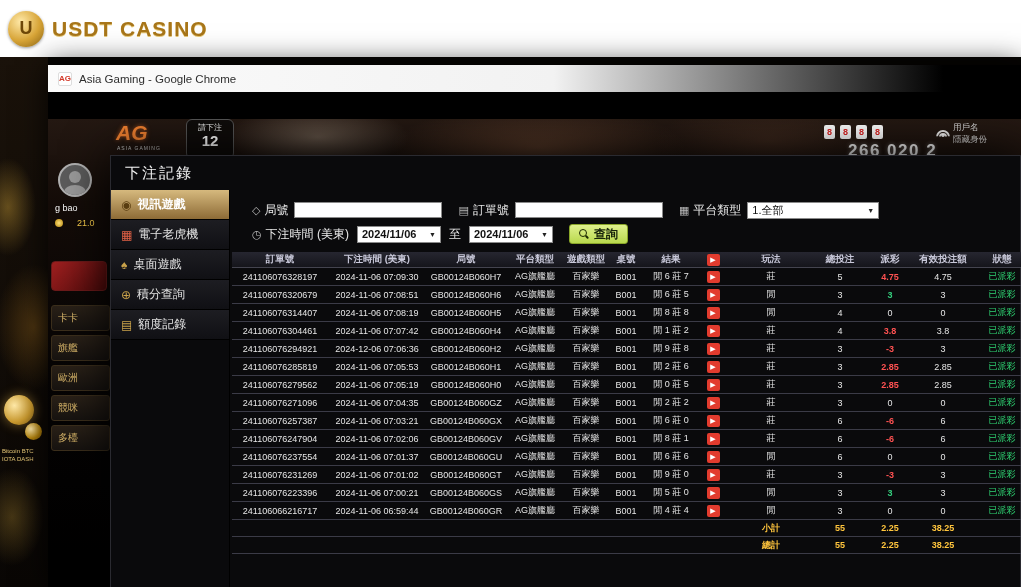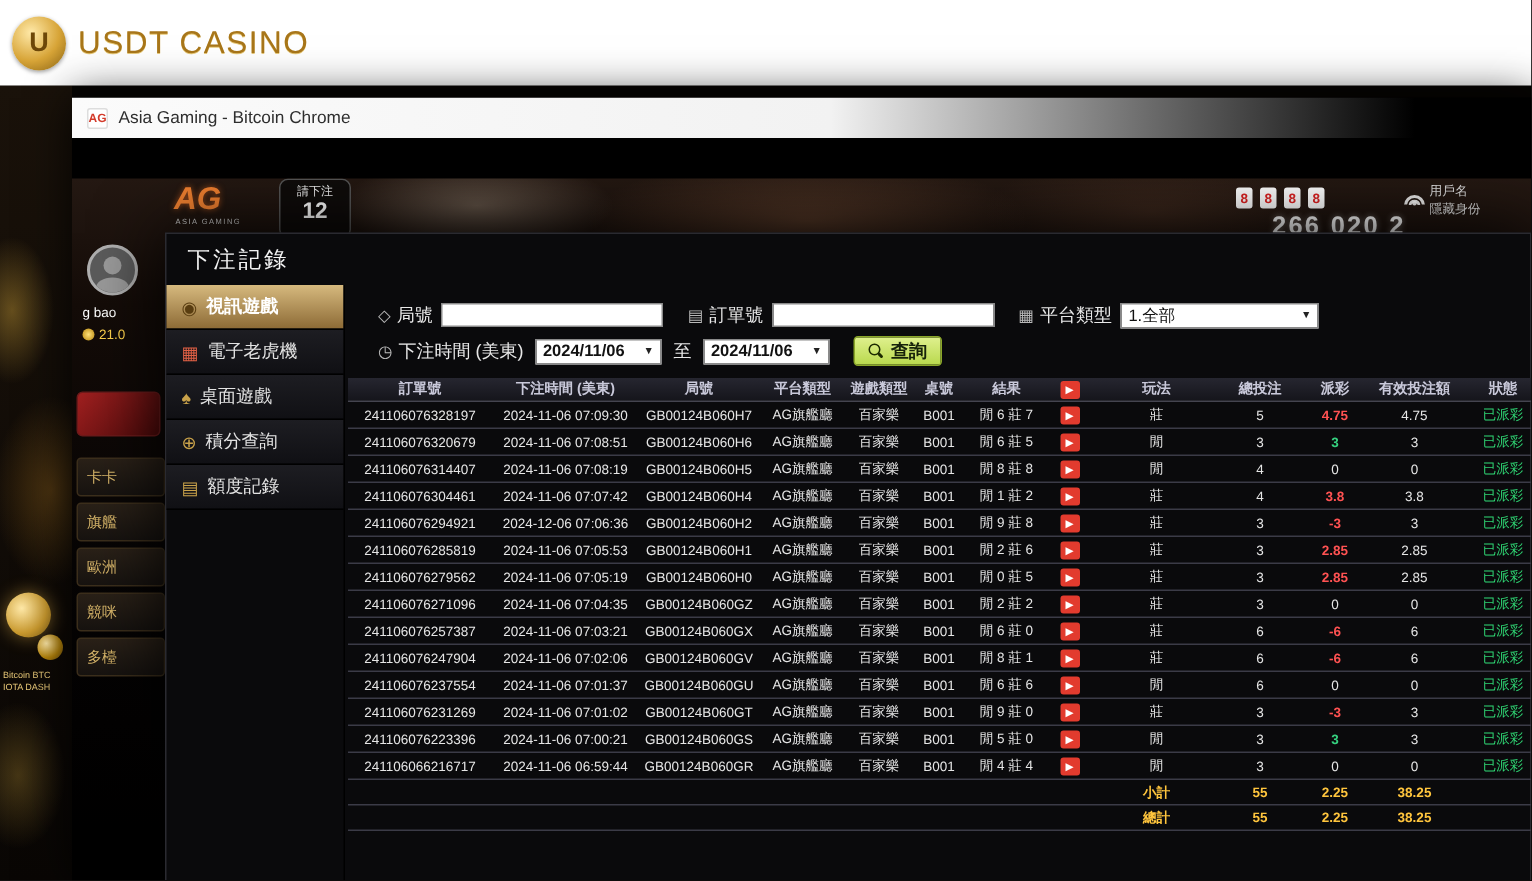--- a/index.html
+++ b/index.html
@@ -5,21 +5,21 @@
   html,body{margin:0;padding:0;background:#222;}
   *{box-sizing:border-box;}
   .screen{position:relative;width:1021px;height:587px;overflow:hidden;background:#0c0906;
           font-family:"Liberation Sans","DejaVu Sans",sans-serif;}
 
   
   .site-header{position:absolute;left:0;top:0;width:1021px;height:57px;background:#fff;display:flex;align-items:center;z-index:5;}
   .logo{display:flex;align-items:center;gap:8px;margin-left:8px;cursor:pointer;}
   .coin{width:36px;height:36px;border-radius:50%;background:radial-gradient(circle at 35% 30%,#ffe9a8,#d7a437 55%,#8a6414);
         display:flex;align-items:center;justify-content:center;font-weight:bold;font-size:18px;color:#6d4708;box-shadow:0 1px 3px rgba(0,0,0,.4);}
-  .logo-text{font-size:21px;font-weight:400;color:#a8761a;letter-spacing:1px;text-shadow:0 1px 0 #e7c979;}
+  .logo-text{font-size:21px;font-weight:700;color:#a8761a;letter-spacing:1px;text-shadow:0 1px 0 #e7c979;}
   .main-nav{display:flex;gap:62px;margin-left:58px;}
   .nav-item{display:flex;align-items:center;font-size:15px;color:#3a3a3a;cursor:pointer;white-space:nowrap;}
   .chev{width:7px;height:7px;border-right:1.6px solid #8a8a8a;border-bottom:1.6px solid #8a8a8a;transform:rotate(45deg);margin-left:7px;margin-top:-4px;}
 
   
   .page-bg{position:absolute;left:0;top:57px;width:1021px;height:530px;background:#070503;}
   .gold-strip{position:absolute;left:0;top:57px;width:48px;height:530px;
       background:radial-gradient(40px 70px at 8px 150px,rgba(232,182,64,.38),transparent 70%),
                  radial-gradient(55px 90px at 34px 270px,rgba(220,150,40,.28),transparent 70%),
                  radial-gradient(45px 70px at 12px 460px,rgba(240,190,70,.25),transparent 70%),
@@ -63,21 +63,21 @@
   .wifi .b{width:8px;height:8px;bottom:-3px;clip-path:inset(0 0 55% 0);}
   .wifi .c{width:3px;height:3px;background:#fff;border:none;bottom:1px;border-radius:50%;}
   .uinfo{position:absolute;left:905px;top:2px;font-size:8.5px;color:#ddd;line-height:12px;white-space:nowrap;}
 
   
   .lobby{position:absolute;left:0;top:0;width:62px;height:100%;}
   .avatar{position:absolute;left:10px;top:44px;width:34px;height:34px;border-radius:50%;background:#5b5b5b;border:2px solid #b0b0b0;overflow:hidden;cursor:pointer;}
   .avatar::before{content:"";position:absolute;left:50%;top:6px;transform:translateX(-50%);width:12px;height:12px;border-radius:50%;background:#9a9a9a;}
   .avatar::after{content:"";position:absolute;left:50%;top:20px;transform:translateX(-50%);width:22px;height:14px;border-radius:50% 50% 0 0;background:#9a9a9a;}
   .uname{position:absolute;left:7px;top:84px;font-size:9px;color:#fff;}
-  .balance{position:absolute;left:7px;top:99px;font-size:9px;color:#ffd34d;display:flex;align-items:center;gap:3px;}
+  .balance{position:absolute;left:7px;top:99px;font-size:9px;color:#ffd34d;display:flex;align-items:center;gap:14px;}
   .coin-s{width:8px;height:8px;border-radius:50%;background:radial-gradient(#ffe27a,#b8860b);}
   .promo{position:absolute;left:3px;top:142px;width:56px;height:30px;border-radius:4px;background:linear-gradient(135deg,#a02020,#4d0a0a);border:1px solid #6d1a1a;cursor:pointer;}
   .ltile{position:absolute;left:3px;width:59px;height:26px;background:linear-gradient(#2a2118,#171310);border:1px solid #3c2f1c;border-radius:3px;
       color:#d8b66a;font-size:10px;display:flex;align-items:center;padding-left:6px;overflow:hidden;white-space:nowrap;cursor:pointer;}
 
   
   .popup{position:absolute;left:62px;top:36px;width:911px;height:540px;background:#0a0a0c;border:1px solid #2a2a30;box-shadow:0 0 44px rgba(0,0,0,.95);}
   .popup-title{position:absolute;left:14px;top:8px;font-size:15px;color:#f2f2f2;letter-spacing:2px;}
   .menu{position:absolute;left:0;top:34px;width:118px;}
   .menu-item{height:30px;display:flex;align-items:center;gap:6px;padding-left:10px;font-size:12px;color:#e3e3e3;cursor:pointer;
@@ -132,21 +132,21 @@
     <div class="coin-b"></div>
     <div class="crypto-text">
       <div>Bitcoin BTC</div>
       <div>IOTA DASH</div>
     </div>
   </div>
 
   <div class="chrome-window">
     <div class="titlebar">
       <span class="favicon">AG</span>
-      <span class="win-title">Asia Gaming - Bitcoin Chrome</span>
+      <span class="win-title">Asia Gaming - Google Chrome</span>
     </div>
     <div class="addressbar">
       <span class="lock"></span>
       <span class="url">gci.2hhapi.com/agingame/pcv2/index.jsp?</span>
     </div>
 
     <div class="viewport">
 
       <div class="ag-logo">AG</div>
       <div class="ag-logo-sub">ASIA GAMING</div>

